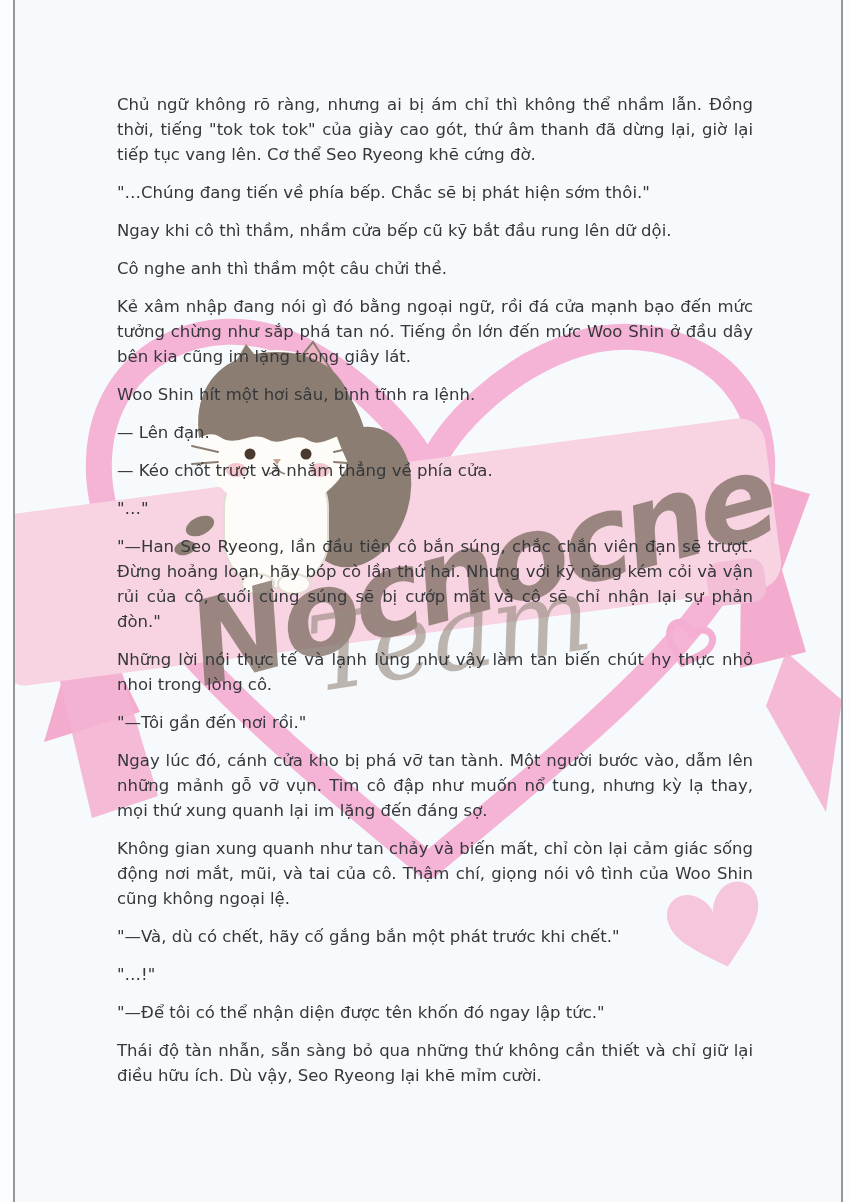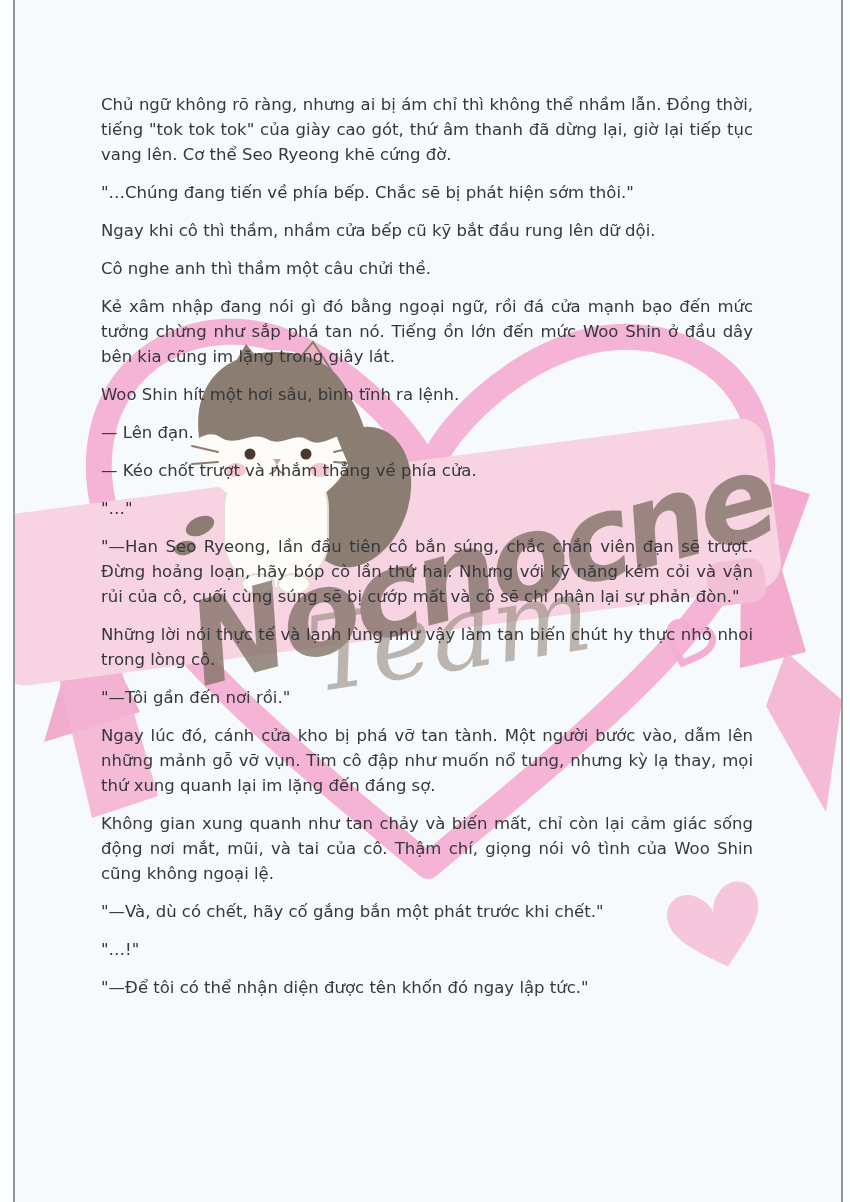--- a/index.html
+++ b/index.html
@@ -38,21 +38,21 @@
     color:rgba(152,138,128,0.62);
     white-space:nowrap;
     pointer-events:none;
   }
   .text{
     position:absolute;left:86px;top:92px;width:652px;
     color:#35373a;
     font-size:16.5px;line-height:25px;
     text-align:justify;
   }
-  .text p{margin:0 0 13px 0;}
+  .text p{margin:0 0 13px 16px;}
 </style>
 </head>
 <body>
 
 <div class="page">
 
   <svg class="watermark" viewBox="15 0 828 1202" aria-hidden="true">
     <defs>
       <path id="mini-heart" d="M0 18 C -14 6 -22 -1 -22 -10 C -22 -19 -13 -23 -6 -18 C -2 -15 0 -11 0 -8 C 0 -11 2 -15 6 -18 C 13 -23 22 -19 22 -10 C 22 -1 14 6 0 18 Z"></path>
     </defs>
@@ -118,15 +118,16 @@
     <p>— Kéo chốt trượt và nhắm thẳng về phía cửa.</p>
     <p>"…"</p>
     <p>"—Han Seo Ryeong, lần đầu tiên cô bắn súng, chắc chắn viên đạn sẽ trượt. Đừng hoảng loạn, hãy bóp cò lần thứ hai. Nhưng với kỹ năng kém cỏi và vận rủi của cô, cuối cùng súng sẽ bị cướp mất và cô sẽ chỉ nhận lại sự phản đòn."</p>
     <p>Những lời nói thực tế và lạnh lùng như vậy làm tan biến chút hy thực nhỏ nhoi trong lòng cô.</p>
     <p>"—Tôi gần đến nơi rồi."</p>
     <p>Ngay lúc đó, cánh cửa kho bị phá vỡ tan tành. Một người bước vào, dẫm lên những mảnh gỗ vỡ vụn. Tim cô đập như muốn nổ tung, nhưng kỳ lạ thay, mọi thứ xung quanh lại im lặng đến đáng sợ.</p>
     <p>Không gian xung quanh như tan chảy và biến mất, chỉ còn lại cảm giác sống động nơi mắt, mũi, và tai của cô. Thậm chí, giọng nói vô tình của Woo Shin cũng không ngoại lệ.</p>
     <p>"—Và, dù có chết, hãy cố gắng bắn một phát trước khi chết."</p>
     <p>"…!"</p>
     <p>"—Để tôi có thể nhận diện được tên khốn đó ngay lập tức."</p>
+    <p>Thái độ tàn nhẫn, sẵn sàng bỏ qua những thứ không cần thiết và chỉ giữ lại điều hữu ích. Dù vậy, Seo Ryeong lại khẽ mỉm cười.</p>
   </div>
 
 </div>
 
 </body></html>

